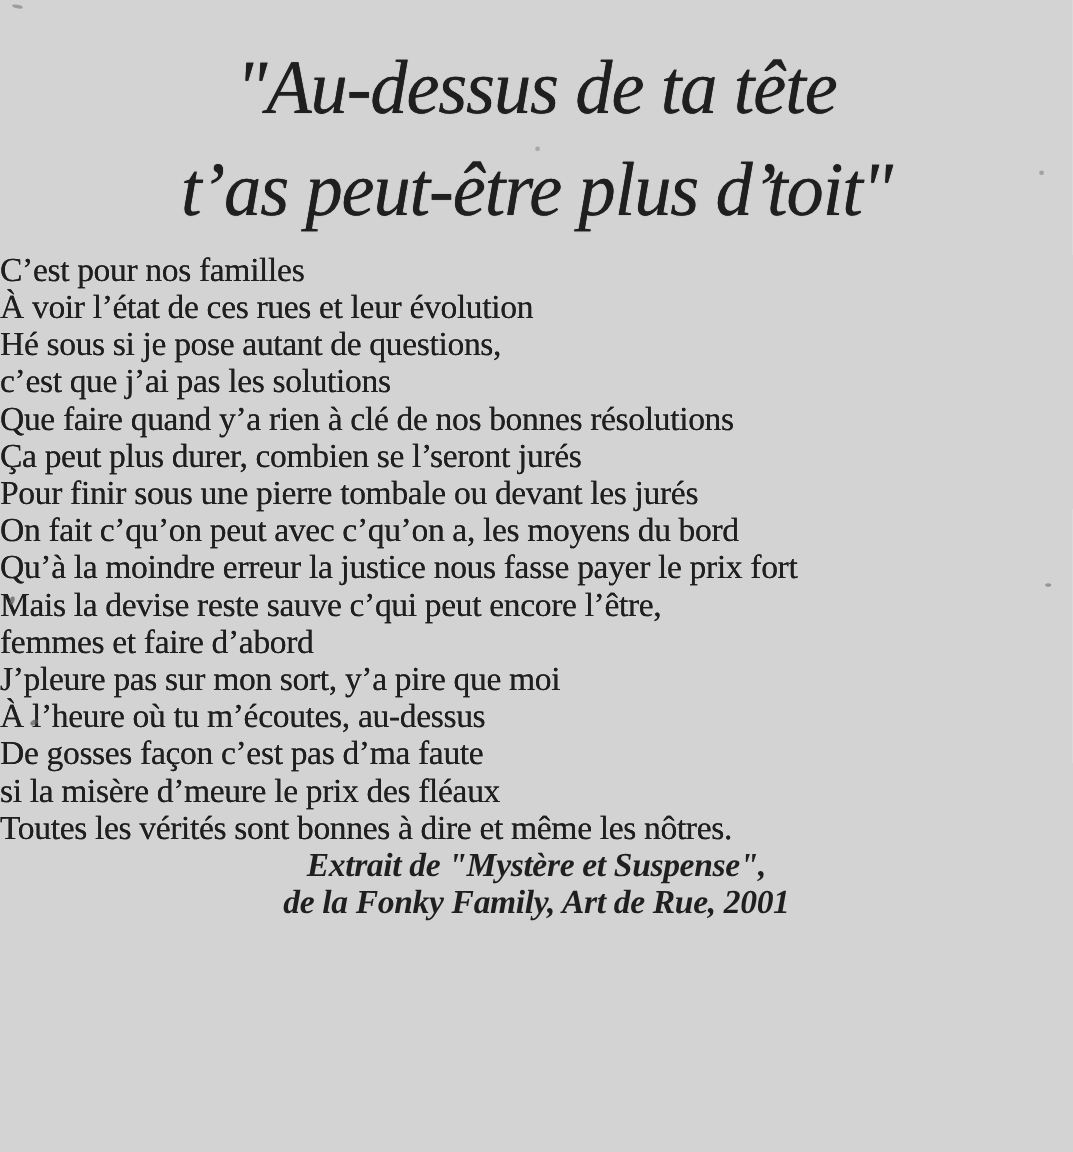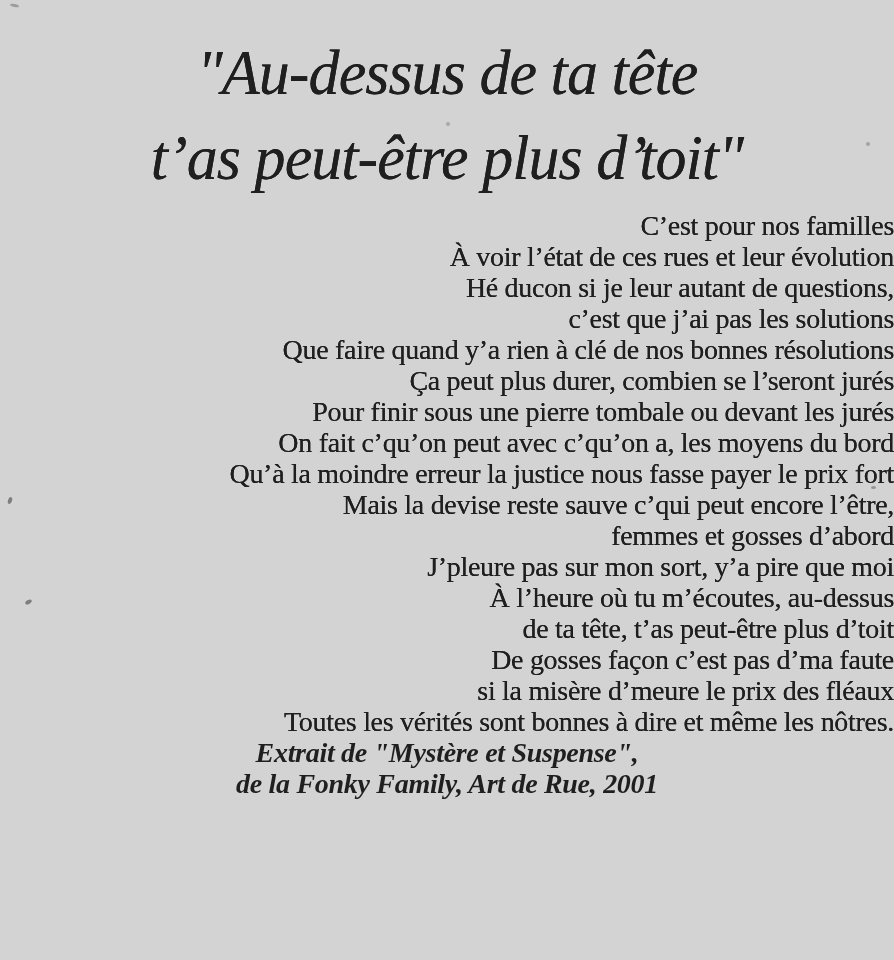--- a/index.html
+++ b/index.html
@@ -25,21 +25,21 @@
     font-size: 64px;
     line-height: 85px;
     letter-spacing: -1px;
     transform: scaleX(0.97);
     transform-origin: center;
     text-shadow: 0 0 0.6px #1f1f1f;
     white-space: nowrap;
   }
   .lyrics-block {
     margin-top: 10px;
-    text-align: right;
+    text-align: left;
   }
   .lyric-line {
     font-size: 28px;
     line-height: 31px;
     letter-spacing: -0.3px;
     text-shadow: 0 0 0.5px #222;
     white-space: nowrap;
   }
   .attribution-block {
     text-align: center;
@@ -72,32 +72,31 @@
 <div class="page" style="background: rgb(211, 211, 211); color: rgb(31, 31, 31);">
 
   <div class="title-block">
     <div class="title-line">"Au-dessus de ta tête</div>
     <div class="title-line">t’as peut-être plus d’toit"</div>
   </div>
 
   <div class="lyrics-block">
     <div class="lyric-line">C’est pour nos familles</div>
     <div class="lyric-line">À voir l’état de ces rues et leur évolution</div>
-    <div class="lyric-line">Hé ducon si je leur autant de questions,</div>
+    <div class="lyric-line">Hé sous si je pose autant de questions,</div>
     <div class="lyric-line">c’est que j’ai pas les solutions</div>
     <div class="lyric-line">Que faire quand y’a rien à clé de nos bonnes résolutions</div>
     <div class="lyric-line">Ça peut plus durer, combien se l’seront jurés</div>
     <div class="lyric-line">Pour finir sous une pierre tombale ou devant les jurés</div>
     <div class="lyric-line">On fait c’qu’on peut avec c’qu’on a, les moyens du bord</div>
     <div class="lyric-line">Qu’à la moindre erreur la justice nous fasse payer le prix fort</div>
     <div class="lyric-line">Mais la devise reste sauve c’qui peut encore l’être,</div>
-    <div class="lyric-line">femmes et gosses d’abord</div>
+    <div class="lyric-line">femmes et faire d’abord</div>
     <div class="lyric-line">J’pleure pas sur mon sort, y’a pire que moi</div>
     <div class="lyric-line">À l’heure où tu m’écoutes, au-dessus</div>
-    <div class="lyric-line">de ta tête, t’as peut-être plus d’toit</div>
     <div class="lyric-line">De gosses façon c’est pas d’ma faute</div>
     <div class="lyric-line">si la misère d’meure le prix des fléaux</div>
     <div class="lyric-line">Toutes les vérités sont bonnes à dire et même les nôtres.</div>
   </div>
 
   <div class="attribution-block">
     <div class="attribution-line">Extrait de "Mystère et Suspense",</div>
     <div class="attribution-line">de la Fonky Family, Art de Rue, 2001</div>
   </div>
 

